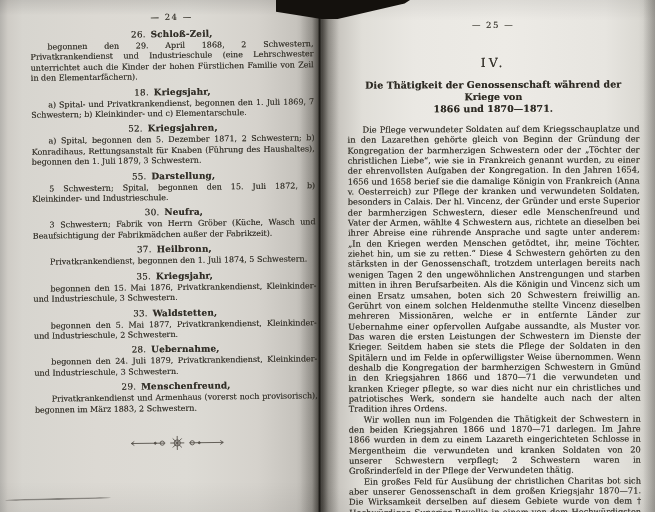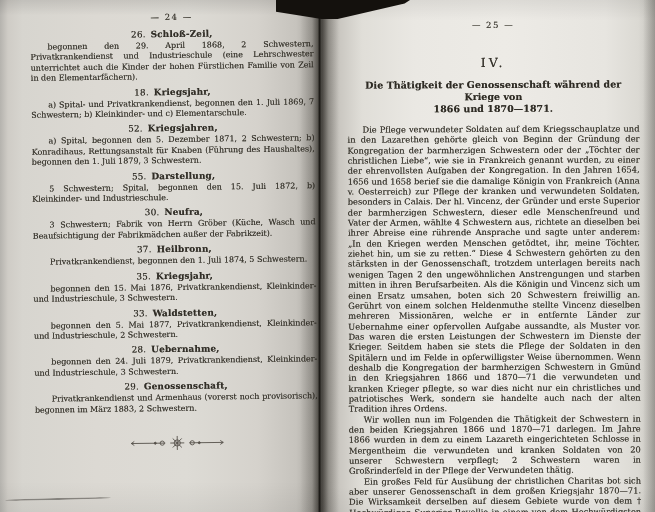--- a/index.html
+++ b/index.html
@@ -146,21 +146,21 @@
 
   <div class="entry">
     <div class="entry-head ink">
       <span class="num">28.</span><span>Uebernahme,</span>
     </div>
     <p class="entry-body ink">begonnen den 24. Juli 1879, Privatkrankendienst, Kleinkinder- und Industrieschule, 3 Schwestern.</p>
   </div>
 
   <div class="entry">
     <div class="entry-head ink">
-      <span class="num">29.</span><span>Genossenschaft,</span>
+      <span class="num">29.</span><span>Menschenfreund,</span>
     </div>
     <p class="entry-body ink">Privatkrankendienst und Armenhaus (vorerst noch provisorisch), begonnen im März 1883, 2 Schwestern.</p>
   </div>
 </div>
     <svg class="ornament" viewBox="0 0 96 18" xmlns="http://www.w3.org/2000/svg">
       <g stroke="#55514a" stroke-width="0.9" fill="none">
         <path d="M2 9 H36 M60 9 H94"></path>
         <path d="M2 9 l3 -2 M2 9 l3 2 M94 9 l-3 -2 M94 9 l-3 2"></path>
         <circle cx="48" cy="9" r="3.1"></circle>
         <path d="M48 2 V16 M41 9 H55 M43.5 4.5 L52.5 13.5 M52.5 4.5 L43.5 13.5"></path>

